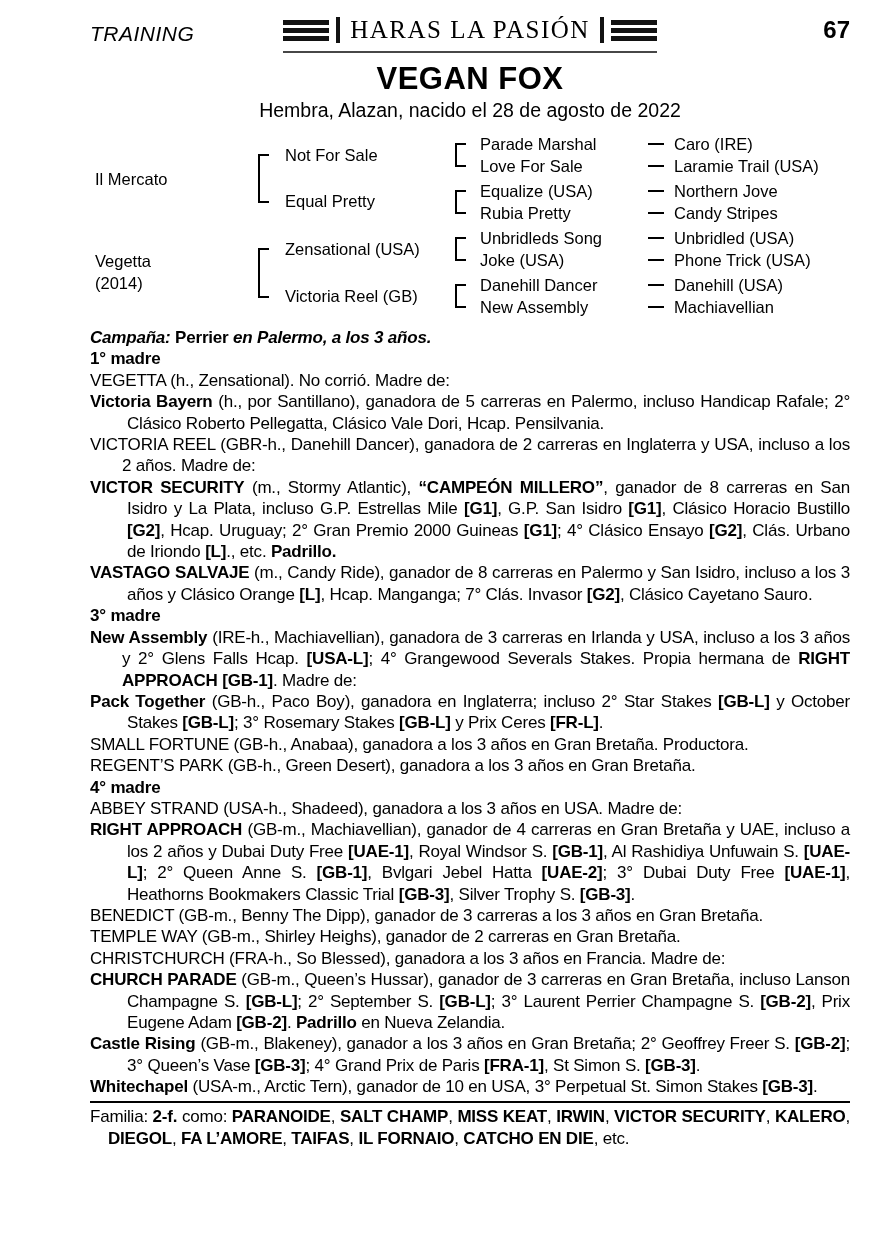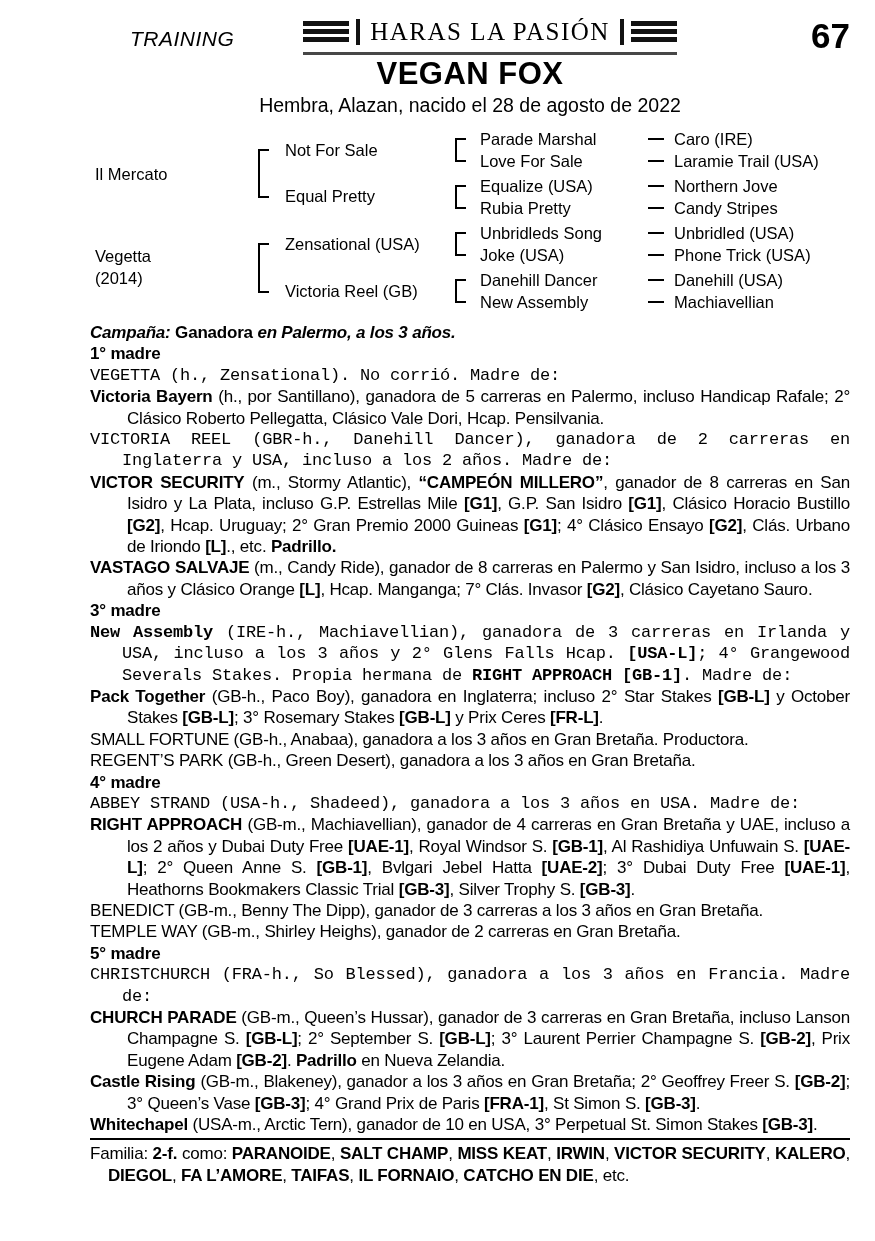--- a/index.html
+++ b/index.html
@@ -1,45 +1,45 @@
 <!DOCTYPE html>
 <html><head>
 <meta charset="utf-8">
 <style>
   html,body{margin:0;padding:0;background:#fff;}
   .page{width:875px;height:1241px;box-sizing:border-box;padding:14px 25px 0 90px;
         font-family:"Liberation Sans",sans-serif;color:#000;overflow:hidden;}
 
   
-  .topbar{display:flex;align-items:center;margin-left:40px;}
+  .topbar{display:flex;align-items:flex-start;}
   .training{flex:1;font-style:italic;font-size:21px;padding-top:8px;letter-spacing:0.5px;}
-  .pagenum{flex:1;text-align:right;font-weight:bold;font-size:35px;padding-top:2px;}
+  .pagenum{flex:1;text-align:right;font-weight:bold;font-size:24px;padding-top:2px;}
   .logo{position:relative;display:flex;align-items:center;gap:7px;padding:2px 0 9px 0;}
   .bars{display:flex;flex-direction:column;gap:3px;}
   .bars i{display:block;width:46px;height:5px;background:#121212;}
   .vbar{width:4px;height:26px;background:#121212;}
   .brand{font-family:"Liberation Serif",serif;font-size:25px;letter-spacing:1.5px;white-space:nowrap;padding:0 3px;}
   .logo-underline{position:absolute;left:0;right:0;bottom:0;height:2.5px;background:#474747;}
 
-  h1{font-size:31px;font-weight:bold;text-align:center;margin:0 0 2px 0;letter-spacing:0.5px;}
+  h1{font-size:31px;font-weight:bold;text-align:center;margin:8px 0 2px 0;letter-spacing:0.5px;}
   .subtitle{text-align:center;font-size:19.5px;margin:0;}
 
   
   .pedigree{position:relative;height:192px;margin:10px 0 3px 0;font-size:16.5px;}
   .pn{position:absolute;height:22px;line-height:22px;white-space:nowrap;}
   .brk{position:absolute;width:11px;border:2px solid #000;border-right:0;box-sizing:border-box;}
   .dash{position:absolute;width:16px;height:2px;background:#000;}
 
   
   .bodytext{font-size:17px;line-height:21.4px;text-align:justify;letter-spacing:-0.2px;}
   .bodytext h2{font-size:17px;font-weight:bold;margin:0;text-align:left;}
   .bodytext p{margin:0;}
   .campaign{font-weight:bold;text-align:left;}
   .i{font-style:italic;}
-  .p0{padding-left:32px;text-indent:-32px;font-family:Liberation Mono, monospace;}
+  .p0{padding-left:32px;text-indent:-32px;}
   .p1{margin-left:14px;padding-left:37px;text-indent:-37px;}
 
   
   .family{margin-top:3px;border-top:2.5px solid #000;padding-top:3px;
           font-size:17px;line-height:22px;letter-spacing:-0.2px;}
   .family p{margin:0;padding-left:18px;text-indent:-18px;text-align:justify;}
 </style>
 </head>
 <body>
 
@@ -110,21 +110,21 @@
     <div class="pn" style="left:584px;top:23px">Laramie Trail (USA)</div>
     <div class="pn" style="left:584px;top:48px">Northern Jove</div>
     <div class="pn" style="left:584px;top:70px">Candy Stripes</div>
     <div class="pn" style="left:584px;top:95px">Unbridled (USA)</div>
     <div class="pn" style="left:584px;top:117px">Phone Trick (USA)</div>
     <div class="pn" style="left:584px;top:142px">Danehill (USA)</div>
     <div class="pn" style="left:584px;top:164px">Machiavellian</div>
   </div>
 
   <main class="bodytext">
-    <p class="campaign"><b class="i">Campaña: </b><b>Ganadora </b><b class="i">en Palermo, a los 3 años.</b></p>
+    <p class="campaign"><b class="i">Campaña: </b><b>Perrier </b><b class="i">en Palermo, a los 3 años.</b></p>
 
     <h2>1° madre</h2>
     <p class="p0"><span>VEGETTA (h., Zensational). No corrió. Madre de:</span></p>
     <p class="p1"><b>Victoria Bayern</b><span> (h., por Santillano), ganadora de 5 carreras en Palermo, incluso Handicap Rafale; 2° Clásico Roberto Pellegatta, Clásico Vale Dori, Hcap. Pensilvania.</span></p>
 
     <p class="p0"><span>VICTORIA REEL (GBR-h., Danehill Dancer), ganadora de 2 carreras en Inglaterra y USA, incluso a los 2 años. Madre de:</span></p>
     <p class="p1"><b>VICTOR SECURITY</b><span> (m., Stormy Atlantic), </span><b>“CAMPEÓN MILLERO”</b><span>, ganador de 8 carreras en San Isidro y La Plata, incluso G.P. Estrellas Mile </span><b>[G1]</b><span>, G.P. San Isidro </span><b>[G1]</b><span>, Clásico Horacio Bustillo </span><b>[G2]</b><span>, Hcap. Uruguay; 2° Gran Premio 2000 Guineas </span><b>[G1]</b><span>; 4° Clásico Ensayo </span><b>[G2]</b><span>, Clás. Urbano de Iriondo </span><b>[L]</b><span>., etc. </span><b>Padrillo.</b></p>
     <p class="p1"><b>VASTAGO SALVAJE</b><span> (m., Candy Ride), ganador de 8 carreras en Palermo y San Isidro, incluso a los 3 años y Clásico Orange </span><b>[L]</b><span>, Hcap. Manganga; 7° Clás. Invasor </span><b>[G2]</b><span>, Clásico Cayetano Sauro.</span></p>
 
     <h2>3° madre</h2>
@@ -132,21 +132,20 @@
     <p class="p1"><b>Pack Together</b><span> (GB-h., Paco Boy), ganadora en Inglaterra; incluso 2° Star Stakes </span><b>[GB-L]</b><span> y October Stakes </span><b>[GB-L]</b><span>; 3° Rosemary Stakes </span><b>[GB-L]</b><span> y Prix Ceres </span><b>[FR-L]</b><span>.</span></p>
     <p class="p1"><span>SMALL FORTUNE (GB-h., Anabaa), ganadora a los 3 años en Gran Bretaña. Productora.</span></p>
     <p class="p1"><span>REGENT’S PARK (GB-h., Green Desert), ganadora a los 3 años en Gran Bretaña.</span></p>
 
     <h2>4° madre</h2>
     <p class="p0"><span>ABBEY STRAND (USA-h., Shadeed), ganadora a los 3 años en USA. Madre de:</span></p>
     <p class="p1"><b>RIGHT APPROACH</b><span> (GB-m., Machiavellian), ganador de 4 carreras en Gran Bretaña y UAE, incluso a los 2 años y Dubai Duty Free </span><b>[UAE-1]</b><span>, Royal Windsor S. </span><b>[GB-1]</b><span>, Al Rashidiya Unfuwain S. </span><b>[UAE-L]</b><span>; 2° Queen Anne S. </span><b>[GB-1]</b><span>, Bvlgari Jebel Hatta </span><b>[UAE-2]</b><span>; 3° Dubai Duty Free </span><b>[UAE-1]</b><span>, Heathorns Bookmakers Classic Trial </span><b>[GB-3]</b><span>, Silver Trophy S. </span><b>[GB-3]</b><span>.</span></p>
     <p class="p1"><span>BENEDICT (GB-m., Benny The Dipp), ganador de 3 carreras a los 3 años en Gran Bretaña.</span></p>
     <p class="p1"><span>TEMPLE WAY (GB-m., Shirley Heighs), ganador de 2 carreras en Gran Bretaña.</span></p>
 
-    <h2>5° madre</h2>
     <p class="p0"><span>CHRISTCHURCH (FRA-h., So Blessed), ganadora a los 3 años en Francia. Madre de:</span></p>
     <p class="p1"><b>CHURCH PARADE</b><span> (GB-m., Queen’s Hussar), ganador de 3 carreras en Gran Bretaña, incluso Lanson Champagne S. </span><b>[GB-L]</b><span>; 2° September S. </span><b>[GB-L]</b><span>; 3° Laurent Perrier Champagne S. </span><b>[GB-2]</b><span>, Prix Eugene Adam </span><b>[GB-2]</b><span>. </span><b>Padrillo</b><span> en Nueva Zelandia.</span></p>
     <p class="p1"><b>Castle Rising</b><span> (GB-m., Blakeney), ganador a los 3 años en Gran Bretaña; 2° Geoffrey Freer S. </span><b>[GB-2]</b><span>; 3° Queen’s Vase </span><b>[GB-3]</b><span>; 4° Grand Prix de Paris </span><b>[FRA-1]</b><span>, St Simon S. </span><b>[GB-3]</b><span>.</span></p>
     <p class="p1"><b>Whitechapel</b><span> (USA-m., Arctic Tern), ganador de 10 en USA, 3° Perpetual St. Simon Stakes </span><b>[GB-3]</b><span>.</span></p>
   </main>
 
   <footer class="family">
     <p><span>Familia: </span><b>2-f.</b><span> como: </span><b>PARANOIDE</b><span>, </span><b>SALT CHAMP</b><span>, </span><b>MISS KEAT</b><span>, </span><b>IRWIN</b><span>, </span><b>VICTOR SECURITY</b><span>, </span><b>KALERO</b><span>, </span><b>DIEGOL</b><span>, </span><b>FA L’AMORE</b><span>, </span><b>TAIFAS</b><span>, </span><b>IL FORNAIO</b><span>, </span><b>CATCHO EN DIE</b><span>, etc.</span></p>
   </footer>
 

